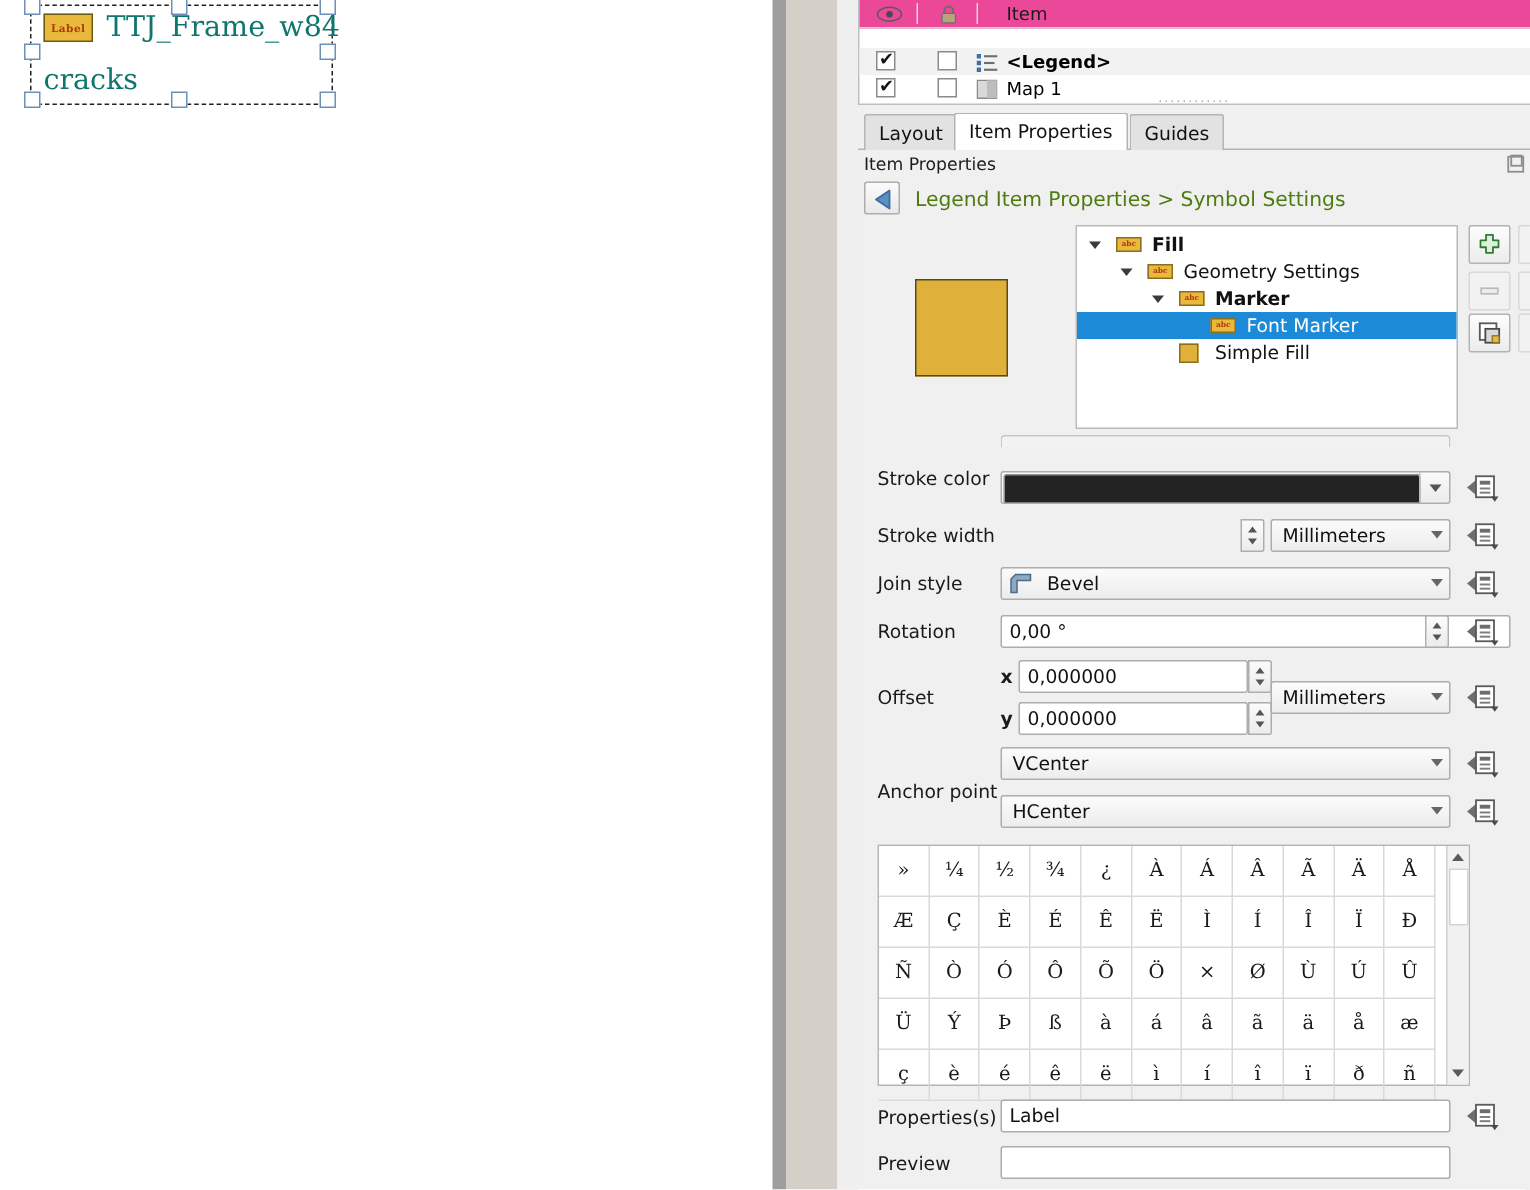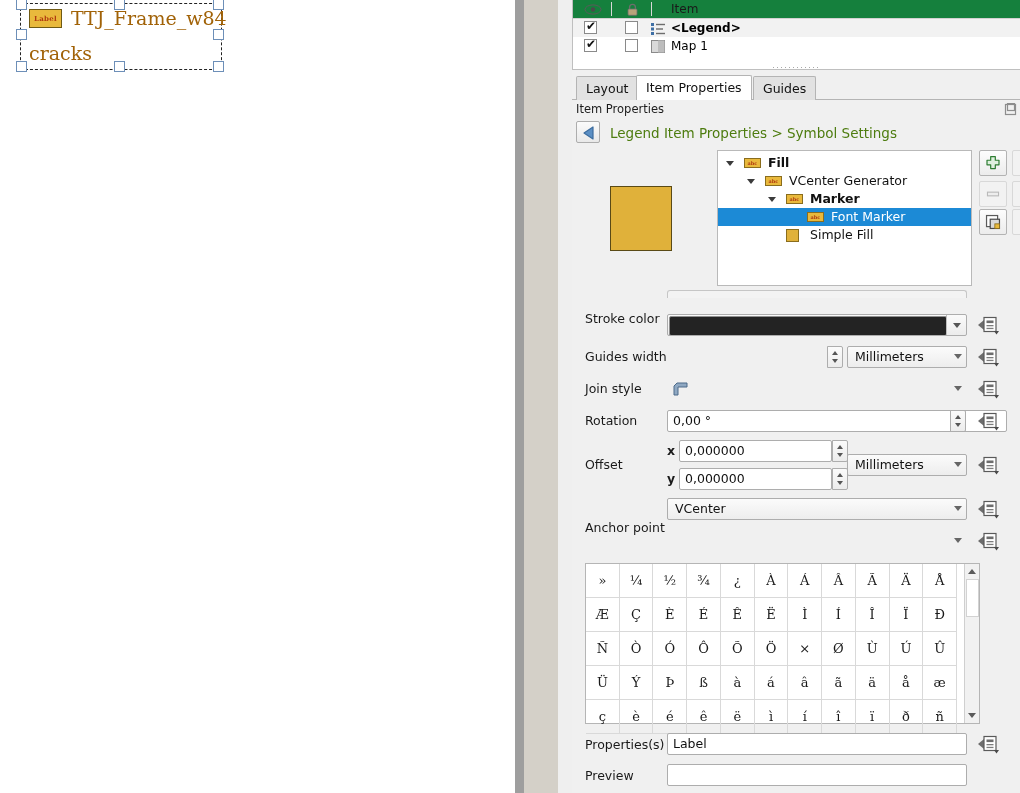--- a/index.html
+++ b/index.html
@@ -22,43 +22,43 @@
   #legend-swatch{
     width:31px;height:17px;background:#e9b93c;border:1px solid #6f5a14;
     display:flex;align-items:center;justify-content:center;
   }
   #legend-swatch span{
     font-family:"DejaVu Serif","Liberation Serif",serif;
     font-size:7px;font-weight:bold;color:#b03a10;letter-spacing:.3px;
   }
   .legend-text{
     font-family:"DejaVu Serif","Liberation Serif",serif;
-    font-size:19px;color:#a16207;white-space:nowrap;line-height:1;
+    font-size:19px;color:#0f766e;white-space:nowrap;line-height:1;
   }
   #legend-row2{position:absolute;left:8px;top:40px;}
   .handle{position:absolute;width:9px;height:9px;border:1px solid #6d8fb8;background:#ffffff;}
 
   
   #canvas-scroll-strip{left:515px;top:0;width:9px;height:793px;background:#9e9e9e;}
   #panel-gap{left:524px;top:0;width:48px;height:793px;background:#d4d0c8;}
   #panel-gap2{left:558px;top:0;width:14px;height:793px;background:#efefef;}
 
   
   #panel{left:572px;top:0;width:448px;height:793px;background:#f0f0f0;}
 
   
   #items-tree{left:0;top:0;width:448px;height:70px;background:#ffffff;border:1px solid #bfbfbf;border-top:0;border-right:0;box-sizing:border-box;}
-  #items-head{position:absolute;left:0;top:0;width:448px;height:18px;background:#15803d;border-bottom:1px solid #d2d2d2;text-decoration:underline;}
+  #items-head{position:absolute;left:0;top:0;width:448px;height:18px;background:#ec4899;border-bottom:1px solid #d2d2d2;text-decoration:underline;}
   .ih-cell{position:absolute;top:0;height:18px;line-height:18px;font-size:12px;color:#1a1a1a;}
   #ih-sep1{position:absolute;left:38px;top:2px;width:1px;height:14px;background:#d8d8d8;}
   #ih-sep2{position:absolute;left:78px;top:2px;width:1px;height:14px;background:#d8d8d8;}
   .eye-ic{position:absolute;left:11px;top:4px;width:18px;height:11px;}
   .lock-ic{position:absolute;left:54px;top:3px;width:11px;height:13px;}
 
-  .tree-row{position:absolute;left:0;width:448px;height:18px;}
+  .tree-row{position:absolute;left:0;width:448px;height:18px;margin-top:13px;}
   .tree-row.sel{background:#f2f2f2;}
   .cb{position:absolute;width:13px;height:13px;border:1px solid #8a8a8a;background:#fff;box-sizing:border-box;}
   .cb.chk::after{content:"\2714";position:absolute;left:1px;top:-3px;font-size:12px;color:#111;line-height:15px;}
   .row-label{position:absolute;left:98px;top:0;height:18px;line-height:18px;font-size:12px;color:#000;}
   .row-label.b{font-weight:bold;}
   .tree-icon{position:absolute;left:78px;top:3px;width:14px;height:13px;}
 
   #tree-bottom-grip{position:absolute;left:200px;top:66px;width:48px;height:3px;}
   #tree-bottom-grip i{position:absolute;top:1px;width:1px;height:1px;background:#a8a8a8;}
 
@@ -266,21 +266,21 @@
 
     <div class="sym-row b" style="top:3px;padding-left:50px;">
       <div class="arrow-d" style="left:8px;"></div>
       <div class="mini-label" style="left:26px;">abc</div>
       <span>Fill</span>
     </div>
 
     <div class="sym-row" style="top:21px;padding-left:71px;">
       <div class="arrow-d" style="left:29px;"></div>
       <div class="mini-label" style="left:47px;">abc</div>
-      <span>VCenter Generator</span>
+      <span>Geometry Settings</span>
     </div>
 
     <div class="sym-row b" style="top:39px;padding-left:92px;">
       <div class="arrow-d" style="left:50px;"></div>
       <div class="mini-label" style="left:68px;">abc</div>
       <span>Marker</span>
     </div>
 
     <div class="sym-row sel" style="top:57px;padding-left:113px;">
       <div class="mini-label" style="left:89px;">abc</div>
@@ -329,41 +329,42 @@
       <svg viewBox="0 0 24 22" width="24" height="22">
         <path d="M1 11 L7 6 L7 16 Z" fill="#6d6d6d"></path>
         <rect x="7" y="3.5" width="12" height="14" fill="#ffffff" stroke="#5a5a5a" stroke-width="1.2"></rect>
         <rect x="9.5" y="6.5" width="7" height="2.6" fill="#6d6d6d"></rect>
         <rect x="9.5" y="11" width="7" height="1.3" fill="#7d7d7d"></rect>
         <rect x="9.5" y="13.8" width="7" height="1.3" fill="#7d7d7d"></rect>
         <path d="M17 17 l5 0 l-2.5 3.5 z" fill="#4a4a4a"></path>
       </svg>
     </div>
 
-    <div class="flab" style="left:13px;top:60px;">Guides width</div>
+    <div class="flab" style="left:13px;top:60px;">Stroke width</div>
     <div class="spin" style="left:255px;top:56px;">
         <div class="u"></div>
         <div class="d"></div>
       </div>
     <div class="cbx" style="left:275px;top:56px;width:120px;">Millimeters</div>
     <div class="cbx" style="left:275px;top:56px;width:120px;background:transparent;border:0;pointer-events:none;">
         <div class="cv"></div>
       </div>
     <div class="ddo" style="left:405px;top:56px;">
       <svg viewBox="0 0 24 22" width="24" height="22">
         <path d="M1 11 L7 6 L7 16 Z" fill="#6d6d6d"></path>
         <rect x="7" y="3.5" width="12" height="14" fill="#ffffff" stroke="#5a5a5a" stroke-width="1.2"></rect>
         <rect x="9.5" y="6.5" width="7" height="2.6" fill="#6d6d6d"></rect>
         <rect x="9.5" y="11" width="7" height="1.3" fill="#7d7d7d"></rect>
         <rect x="9.5" y="13.8" width="7" height="1.3" fill="#7d7d7d"></rect>
         <path d="M17 17 l5 0 l-2.5 3.5 z" fill="#4a4a4a"></path>
       </svg>
     </div>
 
     <div class="flab" style="left:13px;top:92px;">Join style</div>
+    <div class="cbx" style="left:95px;top:88px;width:300px;padding-left:30px;">Bevel</div>
     <svg style="position:absolute;left:101px;top:92px;" width="15" height="14" viewBox="0 0 15 14">
       <path d="M1 13 L1 4 L4 1 L14 1 L14 5 L5 5 L5 13 Z" fill="#8fa8c2" stroke="#4c6a8a" stroke-width="1"></path>
     </svg>
     <div class="cbx" style="left:95px;top:88px;width:300px;background:transparent;border:0;pointer-events:none;">
         <div class="cv"></div>
       </div>
     <div class="ddo" style="left:405px;top:88px;">
       <svg viewBox="0 0 24 22" width="24" height="22">
         <path d="M1 11 L7 6 L7 16 Z" fill="#6d6d6d"></path>
         <rect x="7" y="3.5" width="12" height="14" fill="#ffffff" stroke="#5a5a5a" stroke-width="1.2"></rect>
@@ -430,20 +431,21 @@
       <svg viewBox="0 0 24 22" width="24" height="22">
         <path d="M1 11 L7 6 L7 16 Z" fill="#6d6d6d"></path>
         <rect x="7" y="3.5" width="12" height="14" fill="#ffffff" stroke="#5a5a5a" stroke-width="1.2"></rect>
         <rect x="9.5" y="6.5" width="7" height="2.6" fill="#6d6d6d"></rect>
         <rect x="9.5" y="11" width="7" height="1.3" fill="#7d7d7d"></rect>
         <rect x="9.5" y="13.8" width="7" height="1.3" fill="#7d7d7d"></rect>
         <path d="M17 17 l5 0 l-2.5 3.5 z" fill="#4a4a4a"></path>
       </svg>
     </div>
 
+    <div class="cbx" style="left:95px;top:240px;width:300px;">HCenter</div>
     <div class="cbx" style="left:95px;top:240px;width:300px;background:transparent;border:0;pointer-events:none;">
         <div class="cv"></div>
       </div>
     <div class="ddo" style="left:405px;top:240px;">
       <svg viewBox="0 0 24 22" width="24" height="22">
         <path d="M1 11 L7 6 L7 16 Z" fill="#6d6d6d"></path>
         <rect x="7" y="3.5" width="12" height="14" fill="#ffffff" stroke="#5a5a5a" stroke-width="1.2"></rect>
         <rect x="9.5" y="6.5" width="7" height="2.6" fill="#6d6d6d"></rect>
         <rect x="9.5" y="11" width="7" height="1.3" fill="#7d7d7d"></rect>
         <rect x="9.5" y="13.8" width="7" height="1.3" fill="#7d7d7d"></rect>

